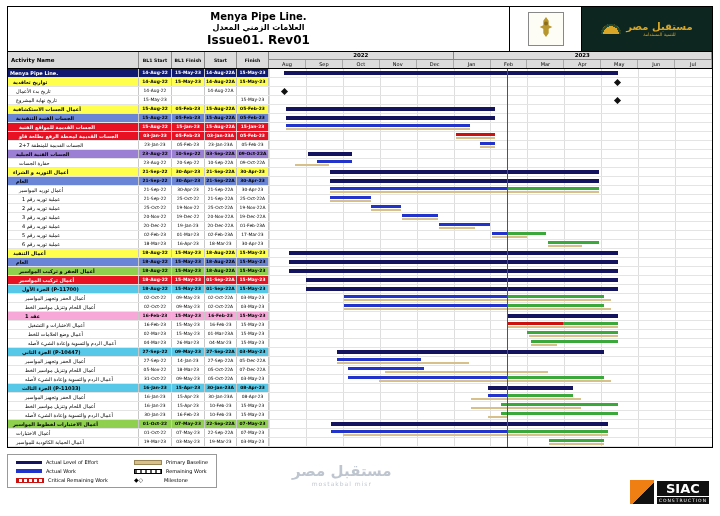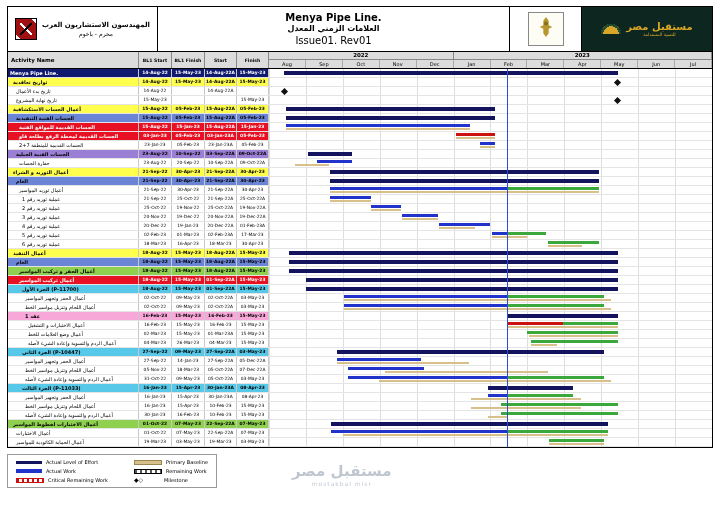--- a/index.html
+++ b/index.html
@@ -14,21 +14,21 @@
             background:linear-gradient(45deg,#fff 12%,#a01212 12% 88%,#fff 88%),#fff;position:relative;}
   .ace-mark:before{content:"";position:absolute;inset:4px;background:
       linear-gradient(135deg,transparent 45%,#000 45% 55%,transparent 55%),
       linear-gradient(45deg,transparent 45%,#fff 45% 55%,transparent 55%);}
   .ace-text{text-align:center;line-height:1.25;}
   .ace-l1{font-size:7px;font-weight:bold;}
   .ace-l2{font-size:6px;}
   .title-box{flex:1;flex-direction:column;line-height:1.3;}
   .t-en{font-size:10px;font-weight:bold;}
   .t-ar{font-size:8px;font-weight:bold;}
-  .t-issue{font-size:10px;font-weight:normal;}
+  .t-issue{font-size:12px;font-weight:bold;}
   .eagle-box{width:72px;}
   .eagle-frame{border:1px solid #888;padding:2px 8px;background:#fdfdf5;}
   .mm-box{width:130px;background:#0d2620;padding:2px;}
   .mm-inner{display:flex;align-items:center;gap:5px;width:100%;height:100%;justify-content:center;}
   .mm-sun{width:20px;height:10px;border-radius:20px 20px 0 0;
           background:radial-gradient(circle at 50% 100%, #d9a627 0 55%, #1d4d37 55% 70%, #d9a627 70% 78%, #1d4d37 78%);}
   .mm-text{text-align:center;color:#d9a627;}
   .mm-name{font-size:10px;font-weight:bold;}
   .mm-sub{font-size:4.5px;}
   
@@ -77,27 +77,20 @@
   .siac-text{text-align:center;}
   .siac-name{font-size:13px;font-weight:bold;background:#111;color:#fff;padding:0 4px;line-height:15px;}
   .siac-sub{font-size:4.5px;background:#111;color:#fff;letter-spacing:1px;padding:1px 2px;margin-top:1px;}
 </style>
 </head>
 <body>
 
 <div class="sheet">
 
   <div class="top-header">
-    <div class="hbox ace-box">
-      <div class="ace-mark"></div>
-      <div class="ace-text">
-        <div class="ace-l1">المهندسون الاستشاريون العرب</div>
-        <div class="ace-l2">محرم - باخوم</div>
-      </div>
-    </div>
     <div class="hbox title-box">
       <div class="t-en">Menya Pipe Line.</div>
       <div class="t-ar">العلامات الزمني المعدل</div>
       <div class="t-issue">Issue01. Rev01</div>
     </div>
     <div class="hbox eagle-box">
       <div class="eagle-frame">
         <svg width="18" height="24" viewBox="0 0 20 24" aria-hidden="true">
           <path d="M10 1 L13 5 L13 10 L17 12 L13 14 L13 19 L10 23 L7 19 L7 14 L3 12 L7 10 L7 5 Z" fill="#b8962e"></path>
           <circle cx="10" cy="8" r="2.2" fill="#8a6d1c"></circle>
@@ -628,15 +621,22 @@
         </div>
         <div class="leg-item">
           <span class="sym sym-milestone">◆◇</span>
           <span>Milestone</span>
         </div>
       </div>
     <div class="watermark">
       <div class="wm-ar">مستقبل مصر</div>
       <div class="wm-en">mostakbal misr</div>
     </div>
+    <div class="siac">
+      <div class="siac-mark"></div>
+      <div class="siac-text">
+        <div class="siac-name">SIAC</div>
+        <div class="siac-sub">CONSTRUCTION</div>
+      </div>
+    </div>
   </div>
 
 </div>
 
 </body></html>

